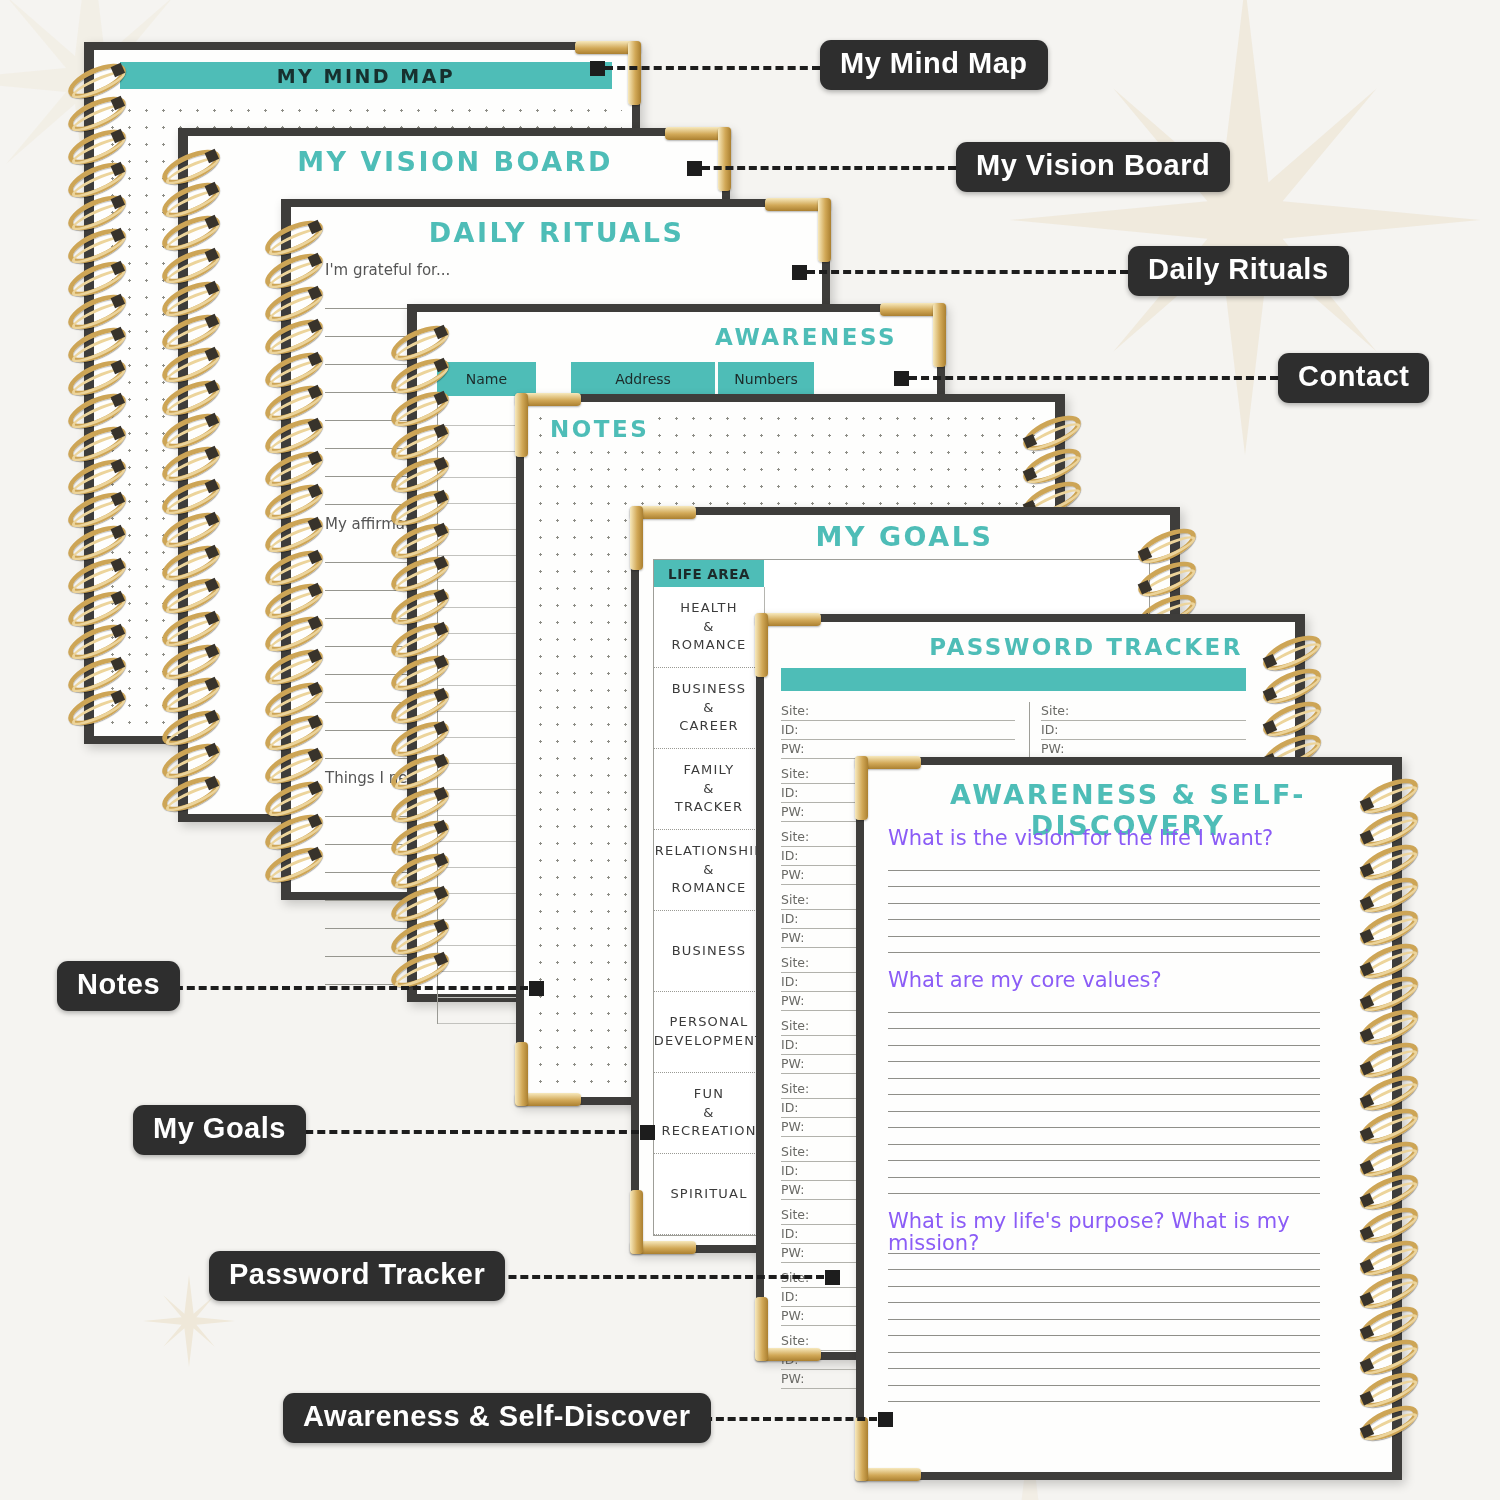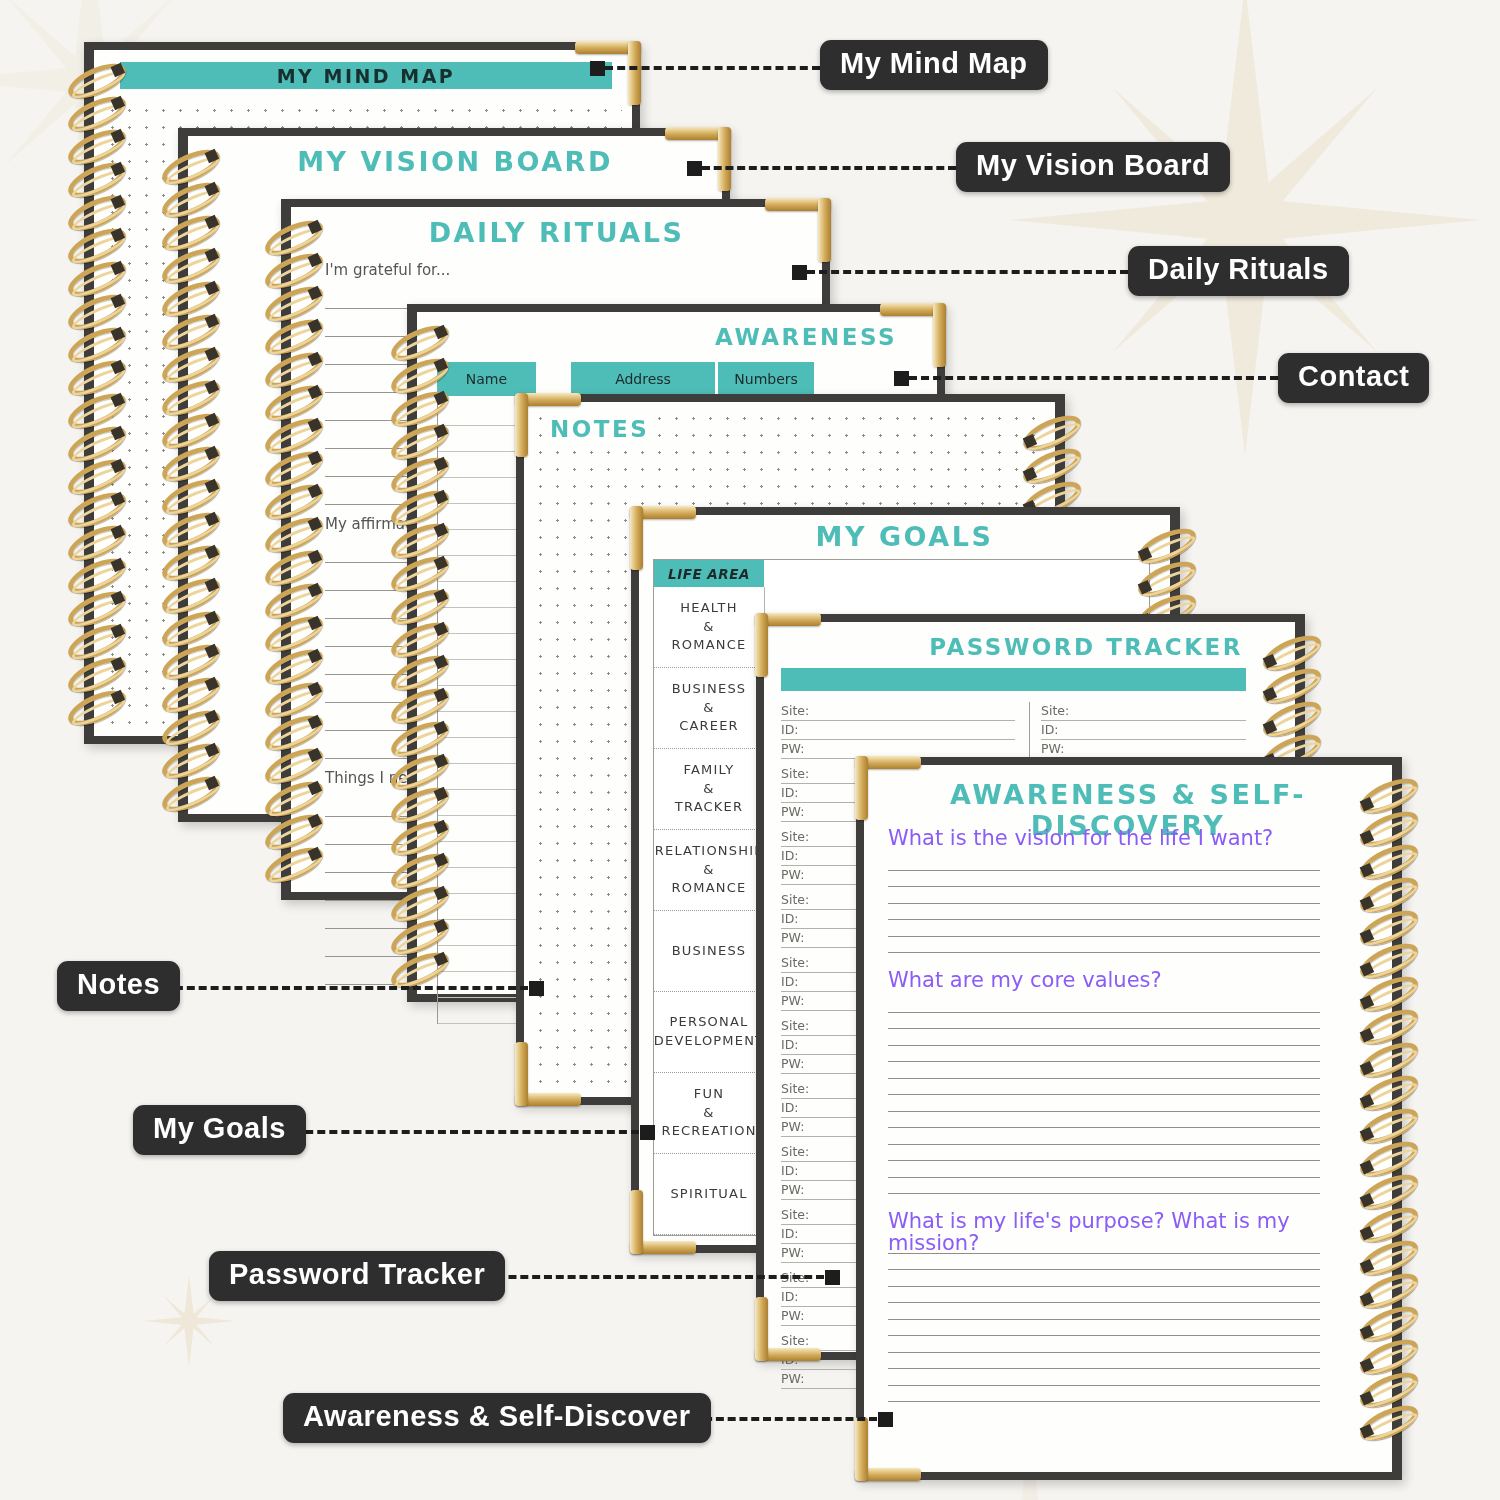--- a/index.html
+++ b/index.html
@@ -322,21 +322,21 @@
       <div class="ring" style="top: 546px;"></div>
       <div class="ring" style="top: 579px;"></div>
       <div class="ring" style="top: 612px;"></div>
       <div class="ring" style="top: 645px;"></div>
     </div>
 
   <div class="page sp-right" id="pg-goals" style="left: 631px; top: 507px; width: 549px; height: 746px;">
     <div class="ptitle t-center" style="top:6px;">MY GOALS</div>
     <div class="gl-table">
       <div class="gl-head">
-        <div class="gl-hcell" style="width:110px;border-right:1px solid #fff;font-style:italic;">LIFE AREA</div>
+        <div class="gl-hcell" style="width:110px;border-right:1px solid #fff;">LIFE AREA</div>
       </div>
       <div id="gl-rows">
           <div class="gl-row">
             <div class="gl-area">
               <div>HEALTH</div>
               <div>&amp;</div>
               <div>ROMANCE</div>
             </div>
             <div class="gl-goal">
               <div class="g-line" style="top: 38px;"></div>

